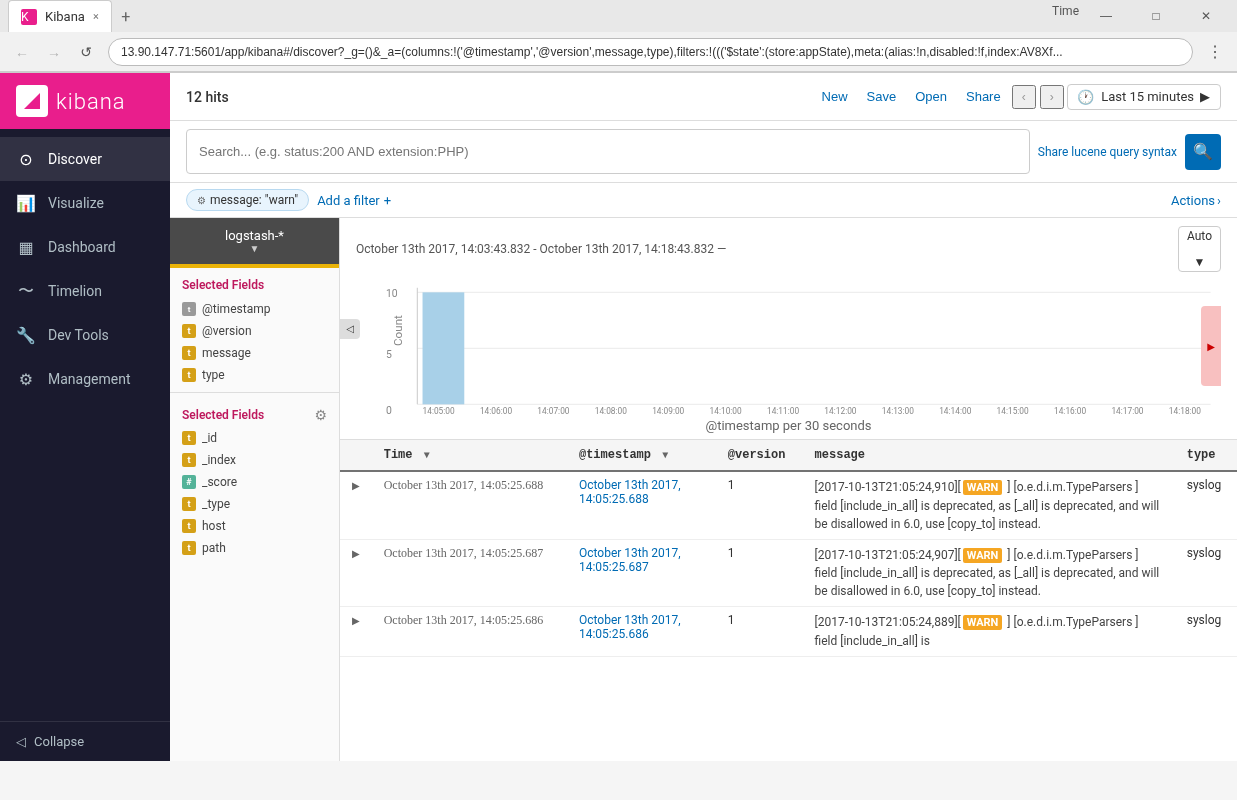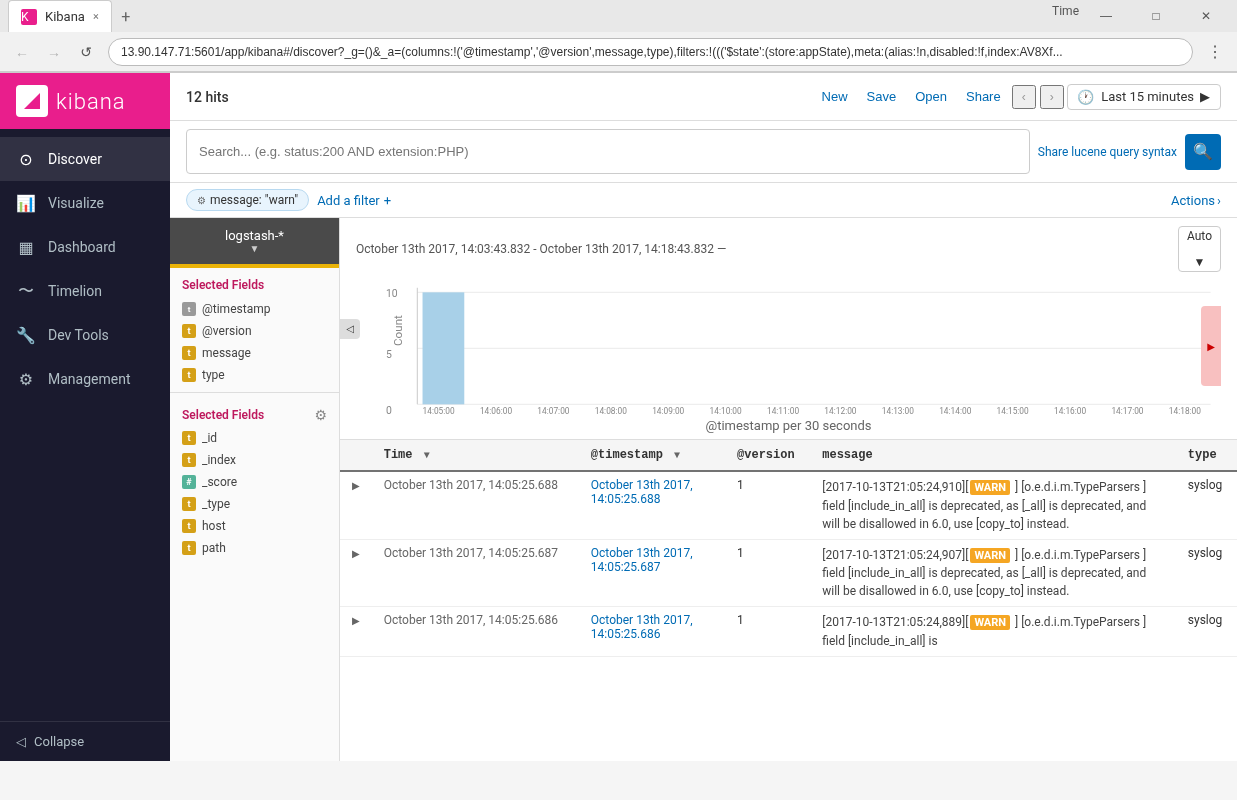--- a/index.html
+++ b/index.html
@@ -95,21 +95,21 @@
     
     .table-area { flex: 1; overflow-y: auto; }
     table { width: 100%; border-collapse: collapse; font-size: 12px; }
     thead th { background: #f5f5f5; border-bottom: 2px solid #737373; padding: 8px 12px; text-align: left; font-weight: 600; color: #333; white-space: nowrap; cursor: pointer; font-family: Liberation Mono, monospace; }
     thead th:first-child { width: 30px; }
     th .sort-icon { font-size: 10px; color: #666; margin-left: 4px; }
     tbody tr { border-bottom: 1px solid #eee; }
     td { padding: 6px 12px; vertical-align: top; color: #444; }
     td:first-child { color: #888; cursor: pointer; }
     .expand-arrow { color: #666; cursor: pointer; font-size: 10px; }
-    .time-cell { color: #666; white-space: nowrap; font-size: 12px; min-width: 170px; }
+    .time-cell { color: #666; white-space: nowrap; font-size: 12px; min-width: 170px; font-family: Liberation Serif, serif; }
     .ts-cell { color: #006BB4; font-size: 12px; min-width: 140px; }
     .msg-cell { font-size: 12px; line-height: 1.5; max-width: 350px; }
     .warn-badge { background: #f5a623; color: white; padding: 1px 4px; border-radius: 2px; font-size: 11px; font-weight: bold; margin: 0 2px; }
     .type-cell { font-size: 12px; color: #333; }
     .version-cell { font-size: 12px; color: #333; }
   </style>
 </head>
 <body>
 
 <div class="browser-chrome">

